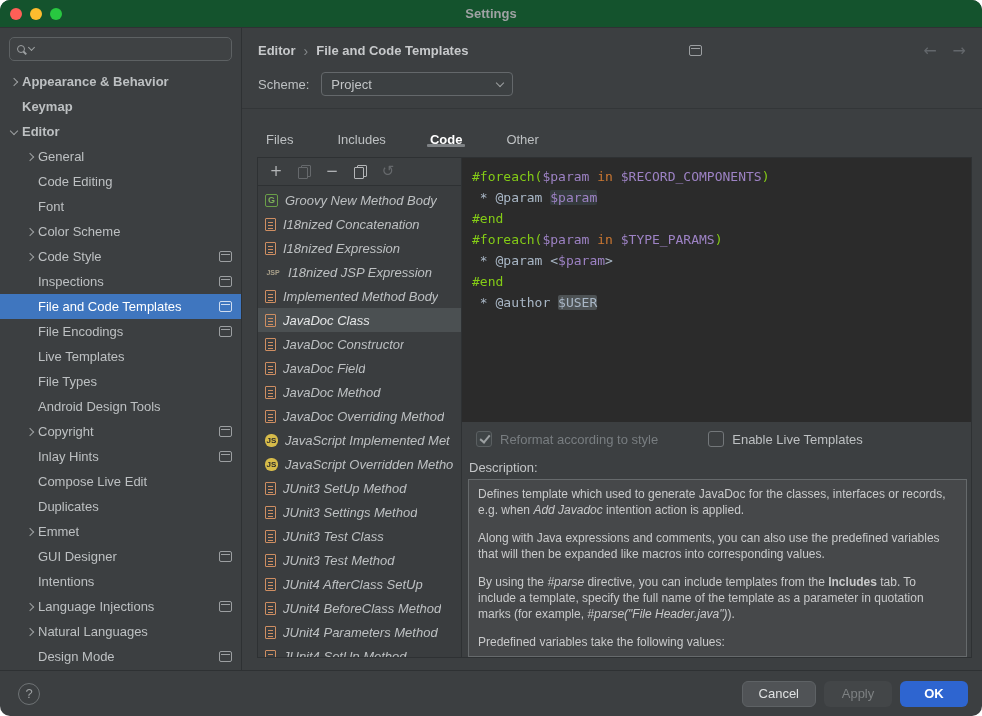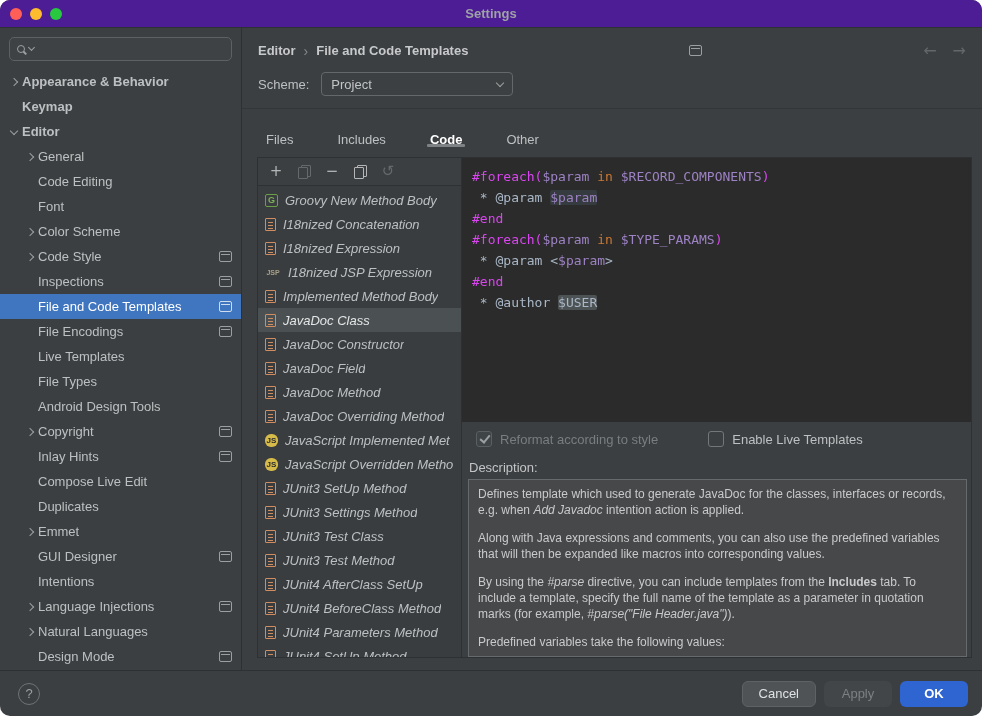--- a/index.html
+++ b/index.html
@@ -7,21 +7,21 @@
     --panel:#3c3f41; --editor:#2b2b2b;
     --border-dark:#2e3133; --border-light:#5d6163;
     --text:#bdc0c2; --dim:#7c8083;
   }
   *{box-sizing:border-box;margin:0;padding:0;}
   body{background:#ffffff;font-family:"Liberation Sans",sans-serif;width:982px;height:716px;}
   .window{width:982px;height:716px;border-radius:10px;overflow:hidden;background:var(--panel);
     display:flex;flex-direction:column;color:var(--text);font-size:13px;}
 
   
-  .titlebar{height:28px;background:#4c1d95;border-bottom:1px solid #2f3234;position:relative;flex:0 0 auto;}
+  .titlebar{height:28px;background:#14532d;border-bottom:1px solid #2f3234;position:relative;flex:0 0 auto;}
   .traffic{position:absolute;left:10px;top:8px;display:flex;gap:8px;}
   .tl{width:12px;height:12px;border-radius:50%;display:inline-block;}
   .tl.red{background:#ff5f57;} .tl.yellow{background:#febc2e;} .tl.green{background:#28c840;}
   .win-title{text-align:center;line-height:28px;font-weight:bold;color:#9fa2a4;font-size:13px;}
 
   
   .body{flex:1;display:flex;min-height:0;}
   .sidebar{width:242px;flex:0 0 auto;background:var(--panel);border-right:1px solid var(--border-dark);
     display:flex;flex-direction:column;min-height:0;}
   .main{flex:1;display:flex;flex-direction:column;min-width:0;background:var(--panel);}
@@ -85,21 +85,21 @@
   .ic-tpl::before{content:'';position:absolute;left:2px;top:3px;width:5px;height:1px;background:#ce8e62;box-shadow:0 3px 0 #ce8e62,0 6px 0 #ce8e62;}
   .ic-groovy{width:13px;height:13px;border:1px solid #6a9f48;border-radius:2px;color:#7db05a;font-size:9px;font-weight:bold;}
   .ic-js{width:13px;height:13px;background:#d6bb4a;border-radius:6px;color:#2b2b2b;font-size:8px;font-weight:bold;}
   .ic-jsp{width:16px;font-size:7px;font-weight:bold;color:#a9a08a;letter-spacing:0;}
   .tpl-label{overflow:hidden;font-style:italic;}
 
   
   .right-col{flex:1;display:flex;flex-direction:column;min-width:0;min-height:0;}
   .editor{flex:1;background:var(--editor);padding:8px 10px;font-family:"DejaVu Sans Mono",monospace;
     font-size:13px;line-height:21px;overflow:hidden;white-space:pre;}
-  .tk.dir{color:#d946ef;}
+  .tk.dir{color:#84cc16;}
   .tk.kw{color:#cc7832;}
   .tk.var{color:#9d82c4;}
   .tk.txt{color:#a9b7c6;}
   .tk.hl{background:#353b3e;border-radius:2px;}
   .tk.cur{color:#a9b7c6;background:#4d5254;border-radius:2px;}
 
   
   .opts{display:flex;align-items:center;gap:50px;padding:9px 0 8px 14px;flex:0 0 auto;}
   .cb{display:flex;align-items:center;gap:8px;cursor:default;}
   .cb .box{width:16px;height:16px;border-radius:3px;position:relative;flex:0 0 auto;}

